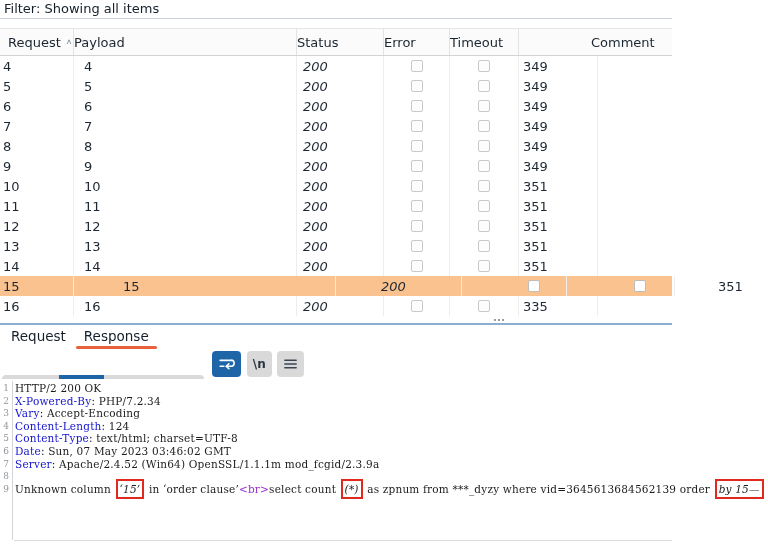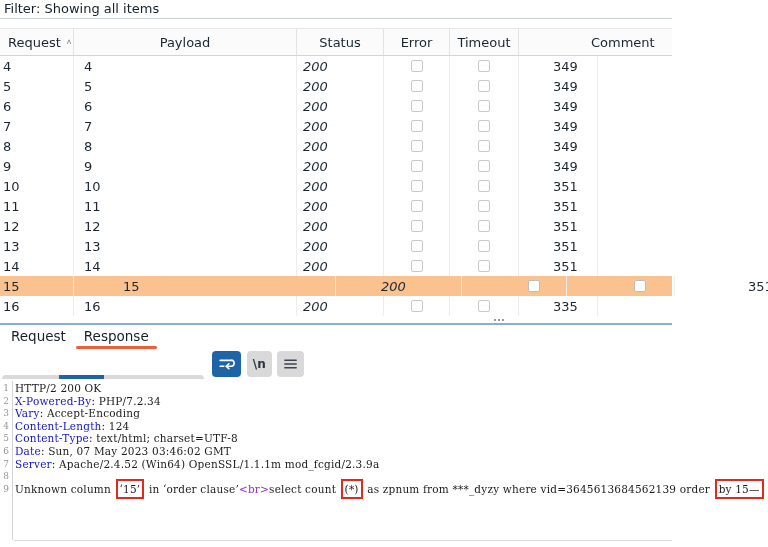--- a/index.html
+++ b/index.html
@@ -10,33 +10,33 @@
   
   .filter-bar { height:19px; border-bottom:1px solid #c9d2dc; font-size:13px;
                 color:#15202b; padding-left:4px; line-height:17px; background:#fff; }
   .top-spacer { height:9px; }
 
   
   .grid { display:grid; grid-template-columns:74px 223px 87px 66px 69px 79px 1fr; }
   .thead { height:28px; background:#fbfbfb; border-top:1px solid #e6e6e6;
            border-bottom:1px solid #d4d4d4; }
   .th { font-size:13px; color:#1b2631; display:flex; align-items:center;
-        justify-content:center; border-right:1px solid #e3e3e3; white-space:nowrap; }
+        justify-content:flex-start; border-right:1px solid #e3e3e3; white-space:nowrap; }
   .th:last-child { border-right:none; justify-content:flex-start; padding-left:72px; }
   .th-request { justify-content:flex-start; padding-left:8px; }
   .sort-icon { font-size:9px; color:#8596a8; margin-left:5px; transform:scaleY(.8); }
   .rows { height:260px; }
   .trow { height:20px; font-size:13px; color:#1d2733; }
   .trow .c { display:flex; align-items:center; border-right:1px solid #ededed;
              overflow:hidden; white-space:nowrap; }
   .trow .c:last-child { border-right:none; }
   .c-req { padding-left:3px; }
   .c-pay { padding-left:10px; }
   .c-status { padding-left:6px;font-style:italic; }
-  .c-len { padding-left:4px;margin-left:30px; }
+  .c-len { padding-left:4px; }
   .c-check { justify-content:center; }
   .cb { width:12px; height:12px; border:1px solid #c9c9c9; border-radius:2px;
         background:#fdfdfd; display:inline-block; }
   .trow.selected { background:#f9c28e;gap:39px; }
   .trow.selected .cb { background:#ffffff; border-color:#bdbdbd; }
 
   
   .splitter { height:9px; position:relative; border-bottom:2px solid #8aadd1; background:#fff; }
   .dots { position:absolute; left:494px; top:3px; width:2px; height:2px;
           background:#9a9a9a; box-shadow:4px 0 #9a9a9a, 8px 0 #9a9a9a; }
@@ -63,21 +63,21 @@
   .response { flex:1; position:relative; padding-top:3px; background:#fff;
               font-family:"DejaVu Serif","Liberation Serif",serif; }
   .gutter-line { position:absolute; left:12px; top:2px; bottom:7px; width:1px; background:#d4d4d4; }
   .bottom-line { position:absolute; left:14px; right:0; bottom:6px; height:1px; background:#dcdcdc; }
   .rline { display:flex; line-height:12.6px; height:12.6px; }
   .ln { width:9px; text-align:right; font-size:9px; color:#8f969c; flex:0 0 9px; }
   .lc { margin-left:6px; font-size:10.5px; color:#1c1c1c; white-space:pre; letter-spacing:.2px; }
   .seg-key { color:#1414cd; }
   .seg-plain { color:#1c1c1c; }
   .seg-tag { color:#9a2fd0; }
-  .seg-boxed { outline:2.5px solid #e12a1f; outline-offset:2px; margin:0 5px; }
+  .seg-boxed { outline:2.5px solid #e12a1f; outline-offset:2px; margin:0 5px;font-style:italic; }
 </style>
 </head>
 <body>
 
 <div class="app">
 
   <div class="filter-bar">
     <span>Filter: Showing all items</span>
   </div>
   <div class="top-spacer"></div>

